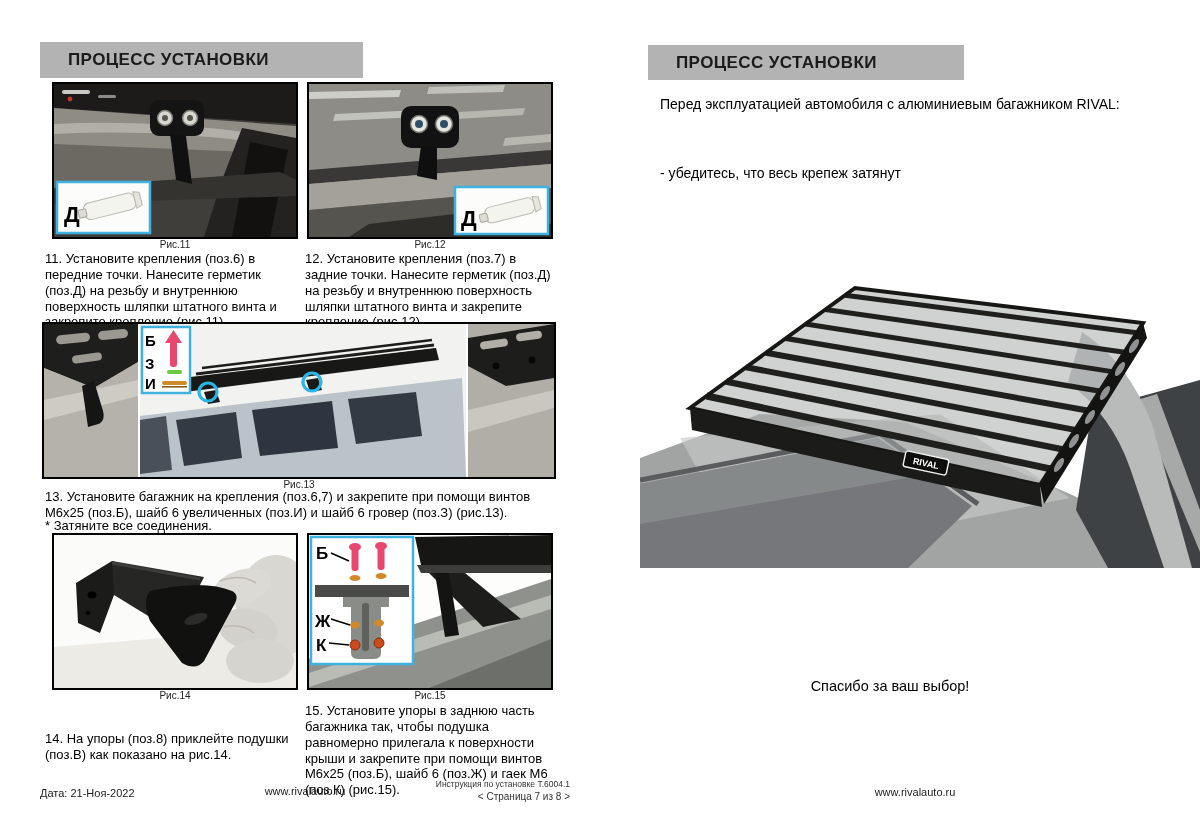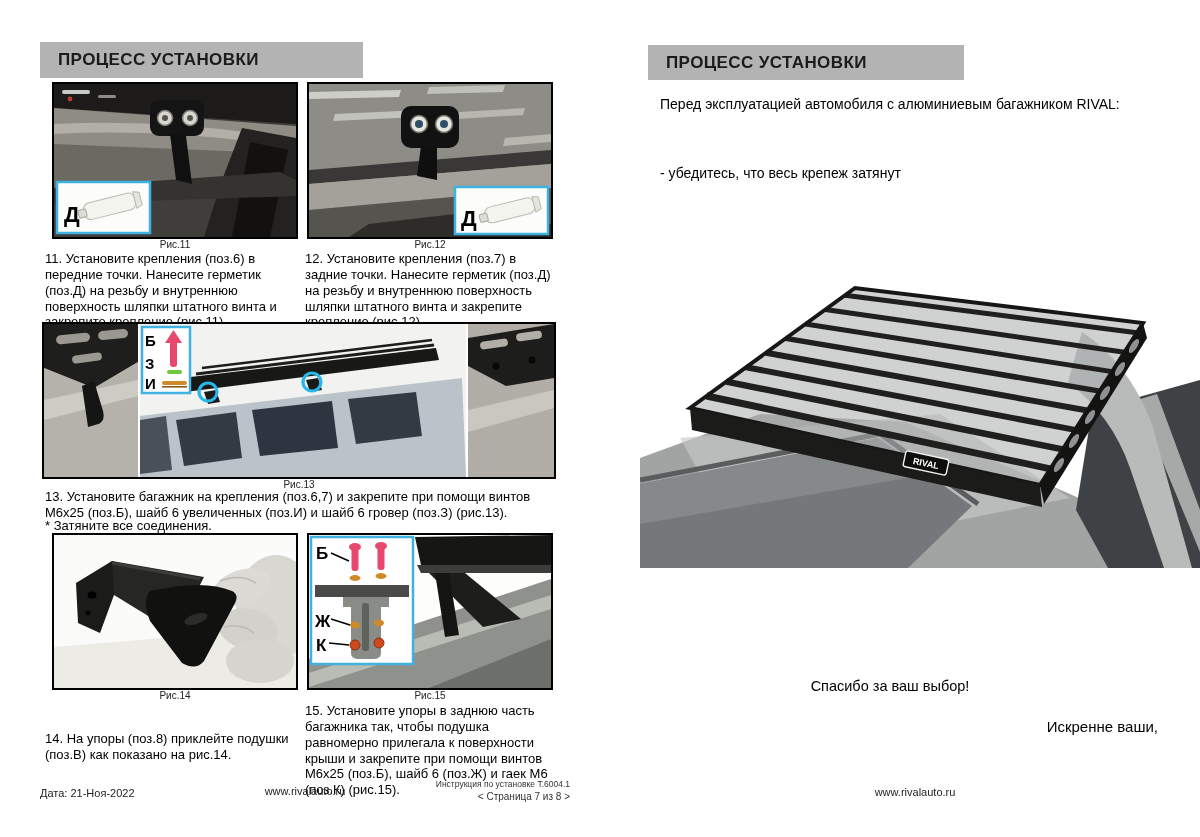--- a/index.html
+++ b/index.html
@@ -4,21 +4,21 @@
 <style>
   html,body{margin:0;padding:0;}
   body{
     width:1200px;height:837px;background:#ffffff;position:relative;
     font-family:"Liberation Sans", sans-serif;color:#111;overflow:hidden;
   }
   .abs{position:absolute;}
   .hdr{
     position:absolute;background:#b3b3b3;display:flex;align-items:center;
     font-weight:bold;font-size:17px;color:#1b1b1b;letter-spacing:.4px;
-    padding-left:18px;box-sizing:border-box;
+    padding-left:28px;box-sizing:border-box;
   }
   .fig{position:absolute;border:2px solid #000;background:#fff;box-sizing:border-box;overflow:hidden;}
   .figcap{position:absolute;font-size:10px;color:#222;text-align:center;}
   .step{position:absolute;font-size:13px;line-height:1.22;color:#000;}
   .bold{font-weight:normal;}
   .foot{position:absolute;font-size:11px;color:#222;}
   .foot-small{position:absolute;font-size:8.5px;color:#333;text-align:right;line-height:1.35;}
   .foot-small .pg{font-size:10px;}
   svg{display:block;}
   svg text{font-family:"Liberation Sans", sans-serif;}
@@ -279,16 +279,15 @@
         <rect x="264" y="193" width="44" height="16" rx="2.5" fill="#0d0d0b" stroke="#f2f2f0" stroke-width="1.4"></rect>
         <text x="286" y="204.5" font-size="9" font-weight="bold" fill="#ffffff" text-anchor="middle">RIVAL</text>
       </g>
     </g>
   </svg>
 </div>
 
 <div class="rp-text bold" style="left:795px;top:678px;width:190px;text-align:center;font-size:14.5px;">Спасибо за ваш выбор!</div>
 
 <div class="abs bold" style="left:938px;top:716px;width:220px;text-align:right;font-size:15px;line-height:1.45;color:#000;">
-  <div>Искренне ваши,</div>
 </div>
 
 <div class="foot" style="left:835px;top:786px;width:160px;text-align:center;">www.rivalauto.ru</div>
 
 </body></html>

